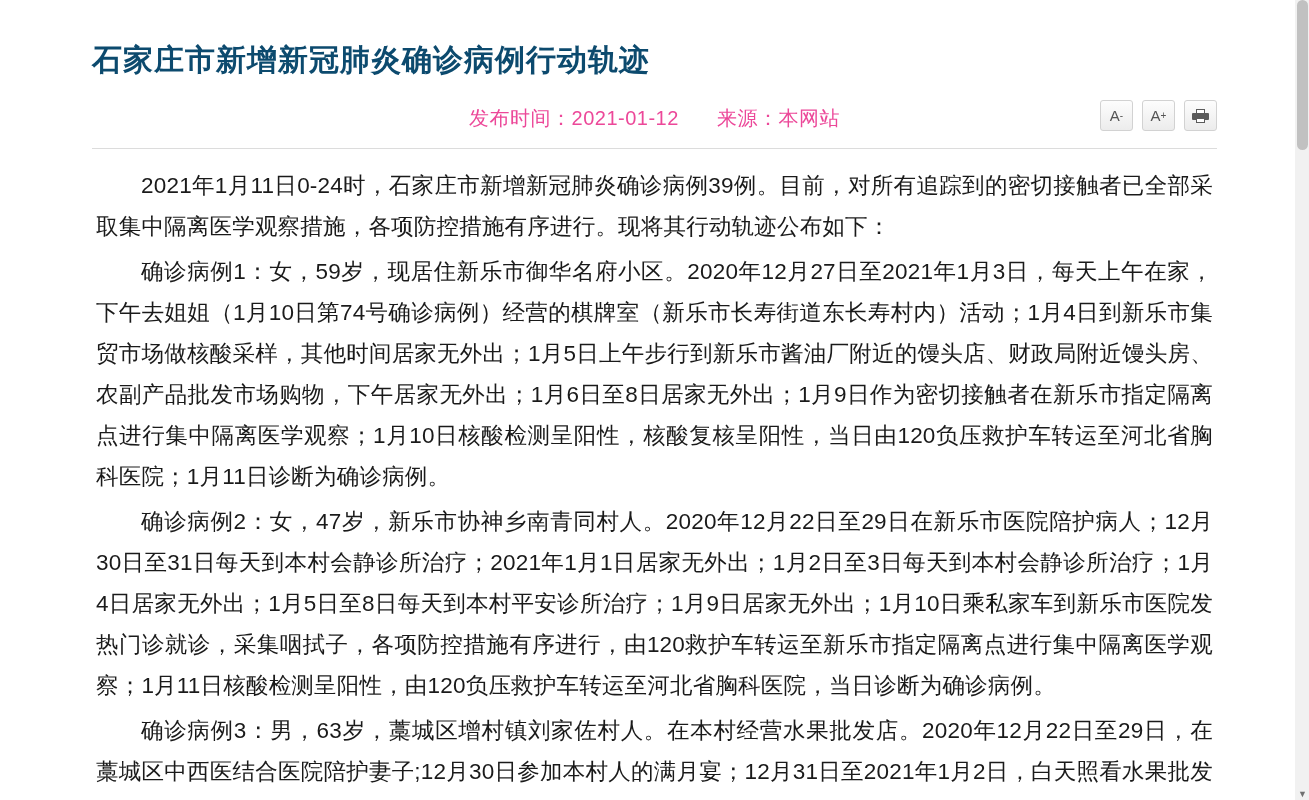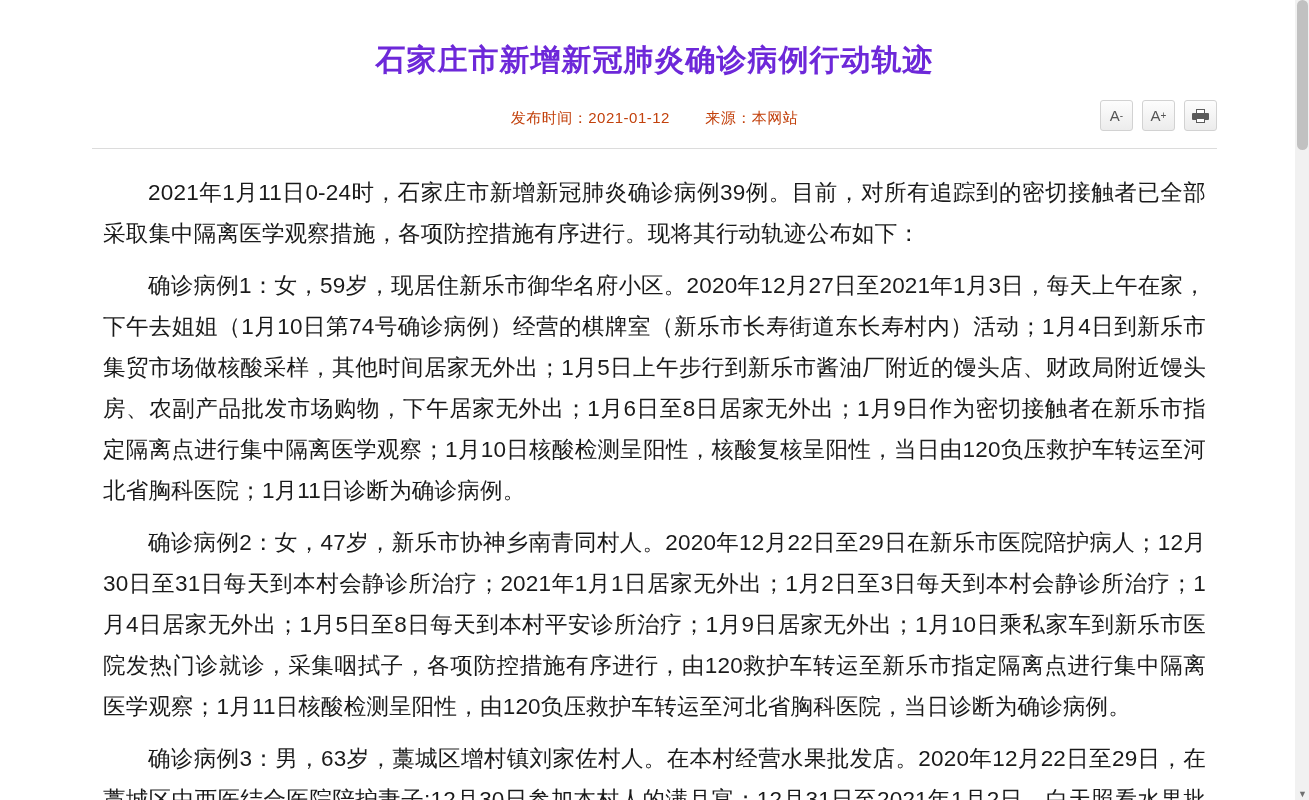--- a/index.html
+++ b/index.html
@@ -19,37 +19,36 @@
     width: 1309px;
     height: 800px;
     background: #ffffff;
   }
   .content-wrap {
     width: 1125px;
     margin: 0 auto;
     padding-top: 30px;
   }
   .article-title {
-    text-align: center;
     font-size: 30px;
     font-weight: bold;
-    color: #6d28d9;
+    color: #0c4a6e;
     letter-spacing: 1px;
     line-height: 44px;
     margin: 0;
     padding: 8px 0 16px 0;
   }
   .meta-row {
     position: relative;
     height: 46px;
   }
   .meta-center {
     text-align: center;
-    font-size: 15px;
-    color: #c2410c;
+    font-size: 20px;
+    color: #ec4899;
     line-height: 40px;
     letter-spacing: 0.5px;
   }
   .meta-center span {
     display: inline-block;
   }
   .meta-sep {
     width: 26px;
   }
   .tools {
@@ -119,21 +118,21 @@
   }
   .article-body {
     padding-top: 12px;
     font-size: 22.5px;
     line-height: 41px;
     color: #1a1a1a;
     text-align: justify;
     letter-spacing: 0.2px;
   }
   .article-body p {
-    margin: 11px;
+    margin: 4px;
     text-indent: 2em;
   }
   .scroll-track {
     position: absolute;
     right: 0;
     top: 0;
     width: 14px;
     height: 800px;
     background: #f1f1f1;
   }

